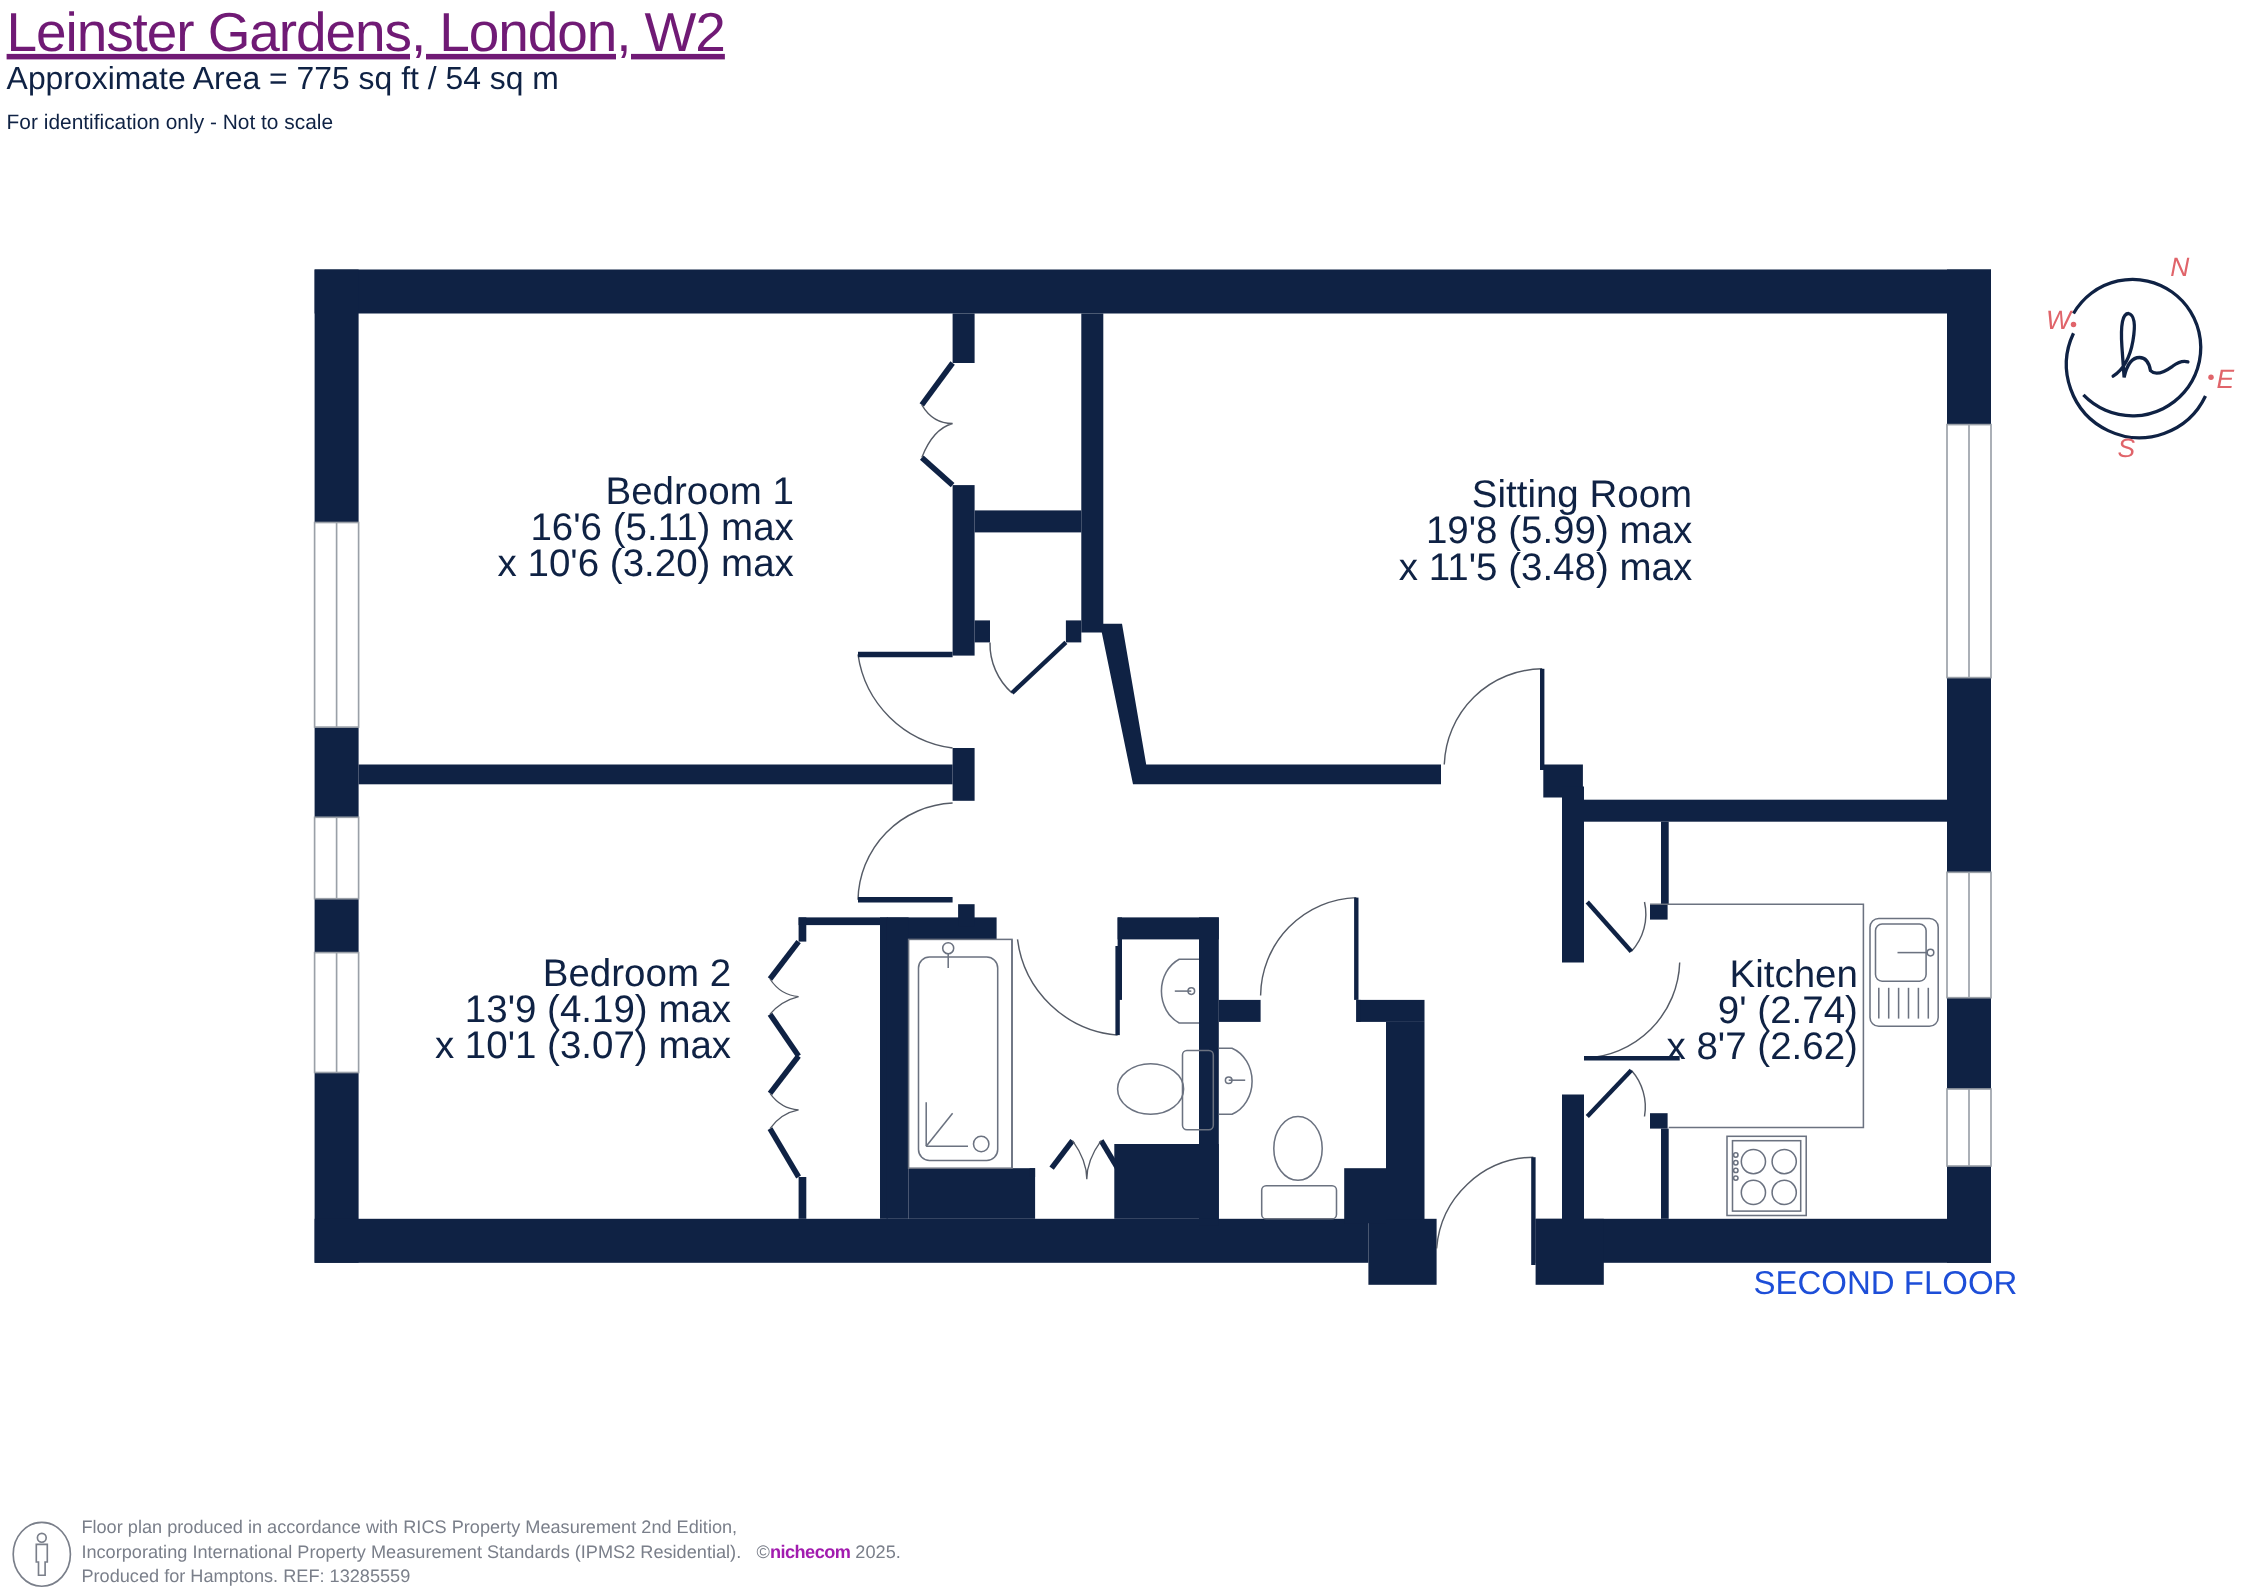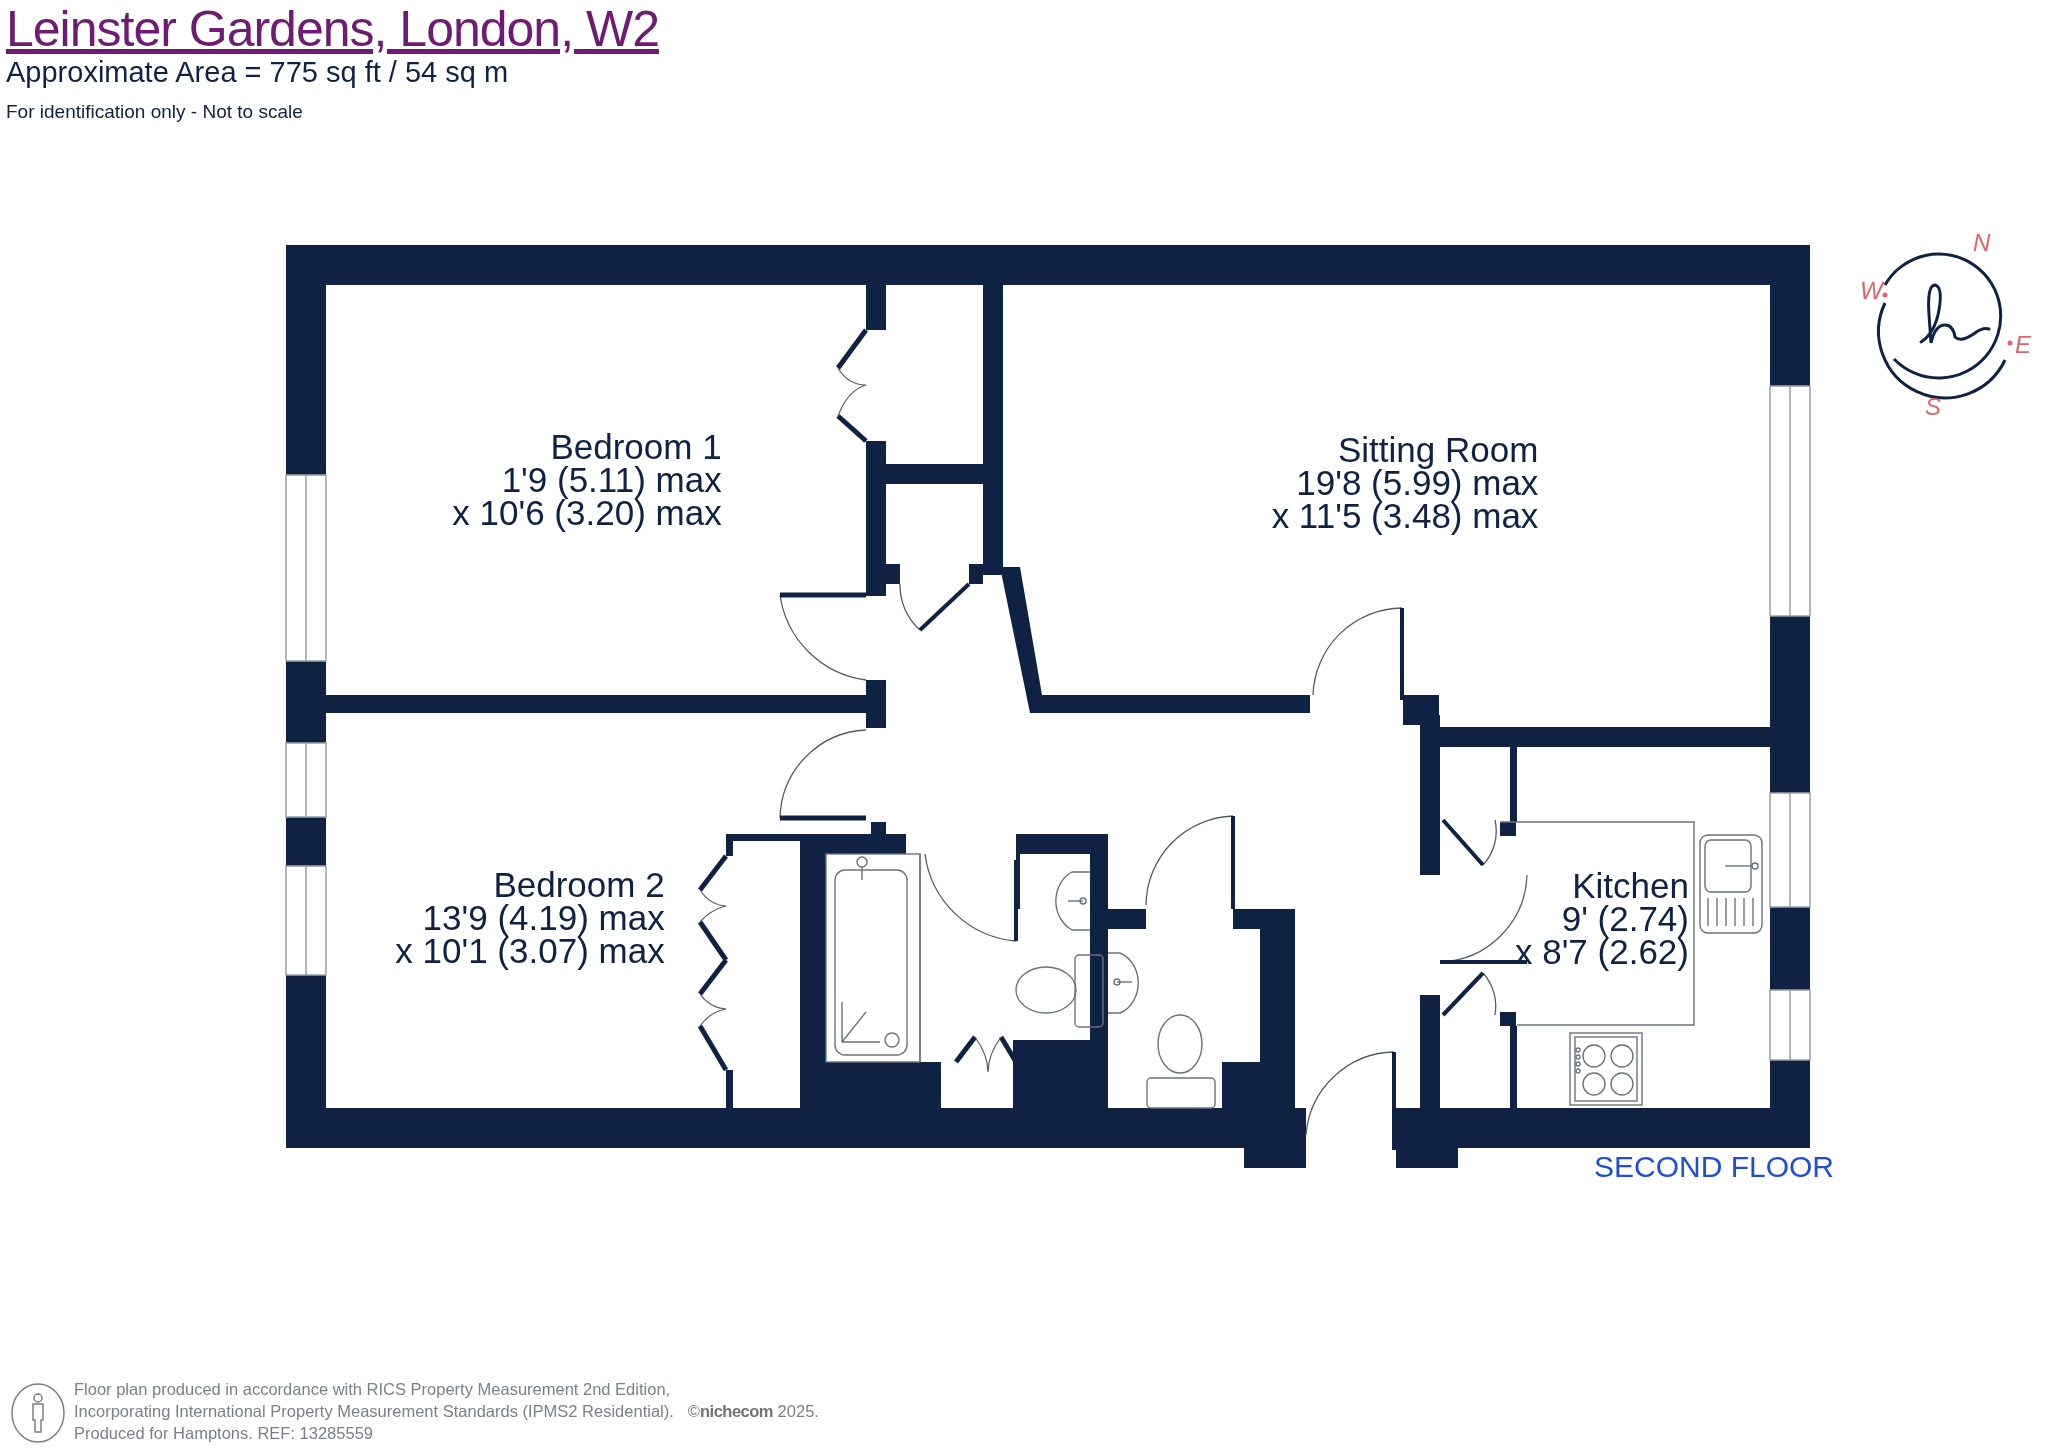--- a/index.html
+++ b/index.html
@@ -5,21 +5,21 @@
   html, body { margin: 0; padding: 0; background: #ffffff; }
   body { width: 2048px; height: 1449px; position: relative; overflow: hidden; font-family: "Liberation Sans", "DejaVu Sans", sans-serif; }
   .title { position: absolute; left: 6px; top: 0px; font-size: 50px; color: #701a75; letter-spacing: -1px; white-space: nowrap; text-decoration: underline; }
   .area { position: absolute; left: 6px; top: 56px; font-size: 29px; color: #0f2244; white-space: nowrap; }
   .idnote { position: absolute; left: 6px; top: 101px; font-size: 19px; color: #0f2244; white-space: nowrap; }
   svg.plan { position: absolute; left: 0; top: 0; }
   .room-label { position: absolute; text-align: right; color: #0f2244; font-size: 35px; line-height: 33px; white-space: nowrap; transform: translateX(-50%); }
   .floor-label { position: absolute; left: 1594px; top: 1150px; font-size: 30px; color: #1d4ed8; letter-spacing: 0px; white-space: nowrap; }
   .footer { position: absolute; left: 74px; top: 1378px; font-size: 16.5px; line-height: 22px; color: #7a7f8a; white-space: nowrap; }
   .footer .copy { margin-left: 14px; }
-  .footer .brand { color: #737373; font-weight: bold; letter-spacing: -0.5px; }
+  .footer .brand { color: #a21caf; font-weight: bold; letter-spacing: -0.5px; }
   .footer-icon { position: absolute; left: 10px; top: 1382px; }
   .compass { position: absolute; left: 1855px; top: 225px; }
 </style>
 </head>
 <body>
 
 <div class="title">Leinster Gardens, London, W2</div>
 <div class="area">Approximate Area = 775 sq ft / 54 sq m</div>
 <div class="idnote">For identification only - Not to scale</div>
 
@@ -198,21 +198,21 @@
     <circle cx="1622" cy="1084" r="11"></circle>
     <circle cx="1578" cy="1050" r="2"></circle>
     <circle cx="1578" cy="1057" r="2"></circle>
     <circle cx="1578" cy="1064" r="2"></circle>
     <circle cx="1578" cy="1071" r="2"></circle>
   </g>
 </svg>
 
 <div class="room-label" style="left:587px; top:430px;">
   <div>Bedroom 1</div>
-  <div>1'9 (5.11) max</div>
+  <div>16'6 (5.11) max</div>
   <div>x 10'6 (3.20) max</div>
 </div>
 <div class="room-label" style="left:1405px; top:433px;">
   <div>Sitting Room</div>
   <div>19'8 (5.99) max</div>
   <div>x 11'5 (3.48) max</div>
 </div>
 <div class="room-label" style="left:530px; top:868px;">
   <div>Bedroom 2</div>
   <div>13'9 (4.19) max</div>

